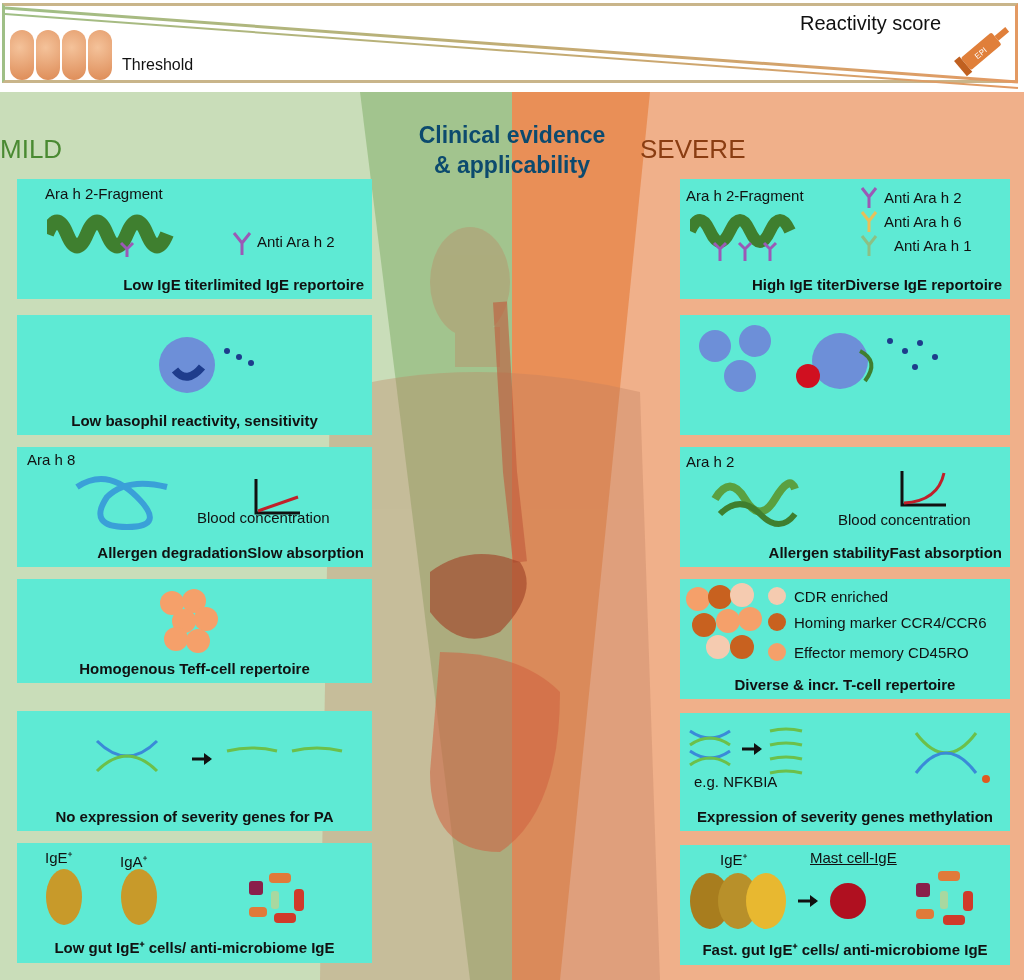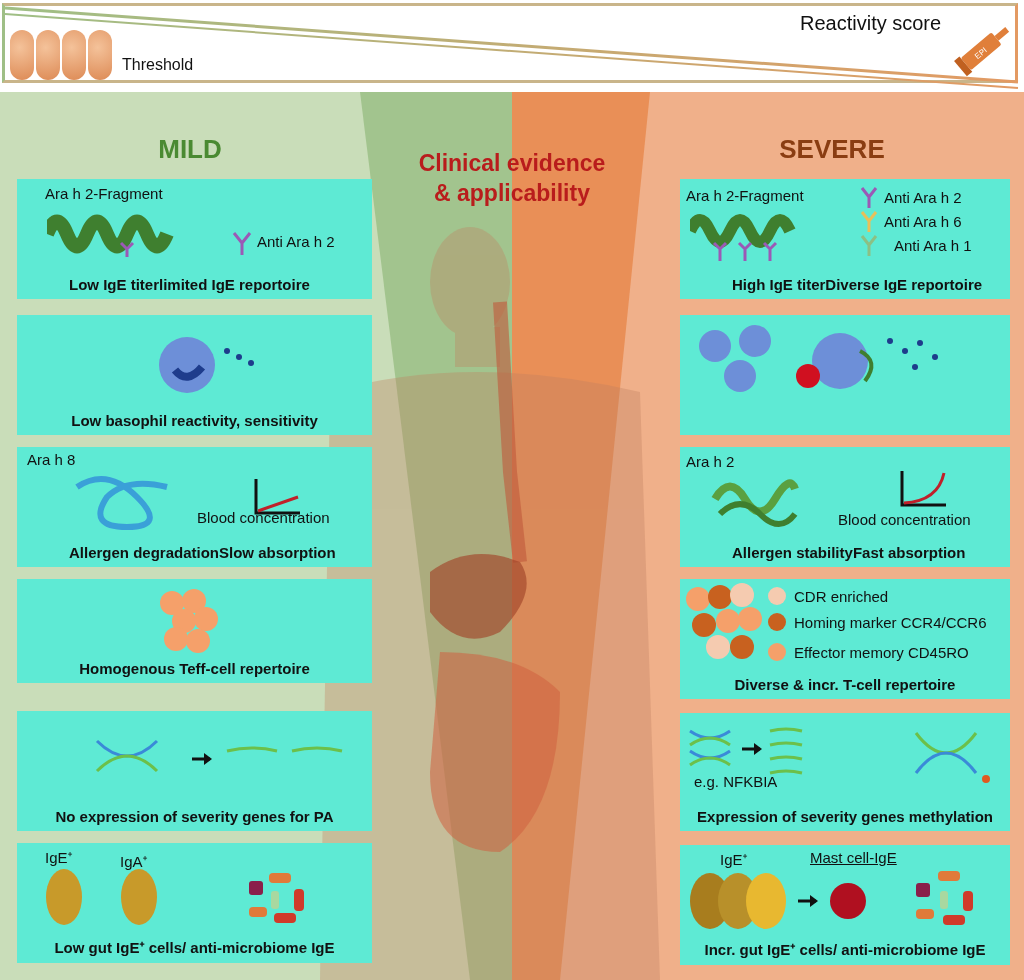--- a/index.html
+++ b/index.html
@@ -7,30 +7,30 @@
   .topbar{position:absolute;left:0;top:0;width:1024px;height:90px;background:#fff;}
   .topbar .border{position:absolute;left:2px;top:3px;width:1016px;height:80px;border:3px solid #c9b58a;border-left-color:#9fbf86;border-right-color:#e39a63;box-sizing:border-box;}
   .threshold-label{position:absolute;left:122px;top:56px;font-size:16px;color:#111;}
   .reactivity-label{position:absolute;left:800px;top:12px;font-size:20px;color:#111;}
   .peanuts{position:absolute;left:10px;top:30px;display:flex;gap:2px;}
   .peanut{width:24px;height:50px;border-radius:12px;background:radial-gradient(circle at 40% 35%,#f4c29a,#dd8a55);}
   .syringe{position:absolute;left:950px;top:18px;}
   .main{position:absolute;left:0;top:92px;width:1024px;height:888px;background:#c9ddb9;overflow:hidden;}
   .main .right-bg{position:absolute;left:512px;top:0;width:512px;height:888px;background:#f0b08a;}
   .center-svg{position:absolute;left:0;top:0;}
-  .heading{position:absolute;font-weight:bold;font-size:26px;text-align:center;}
+  .heading{position:absolute;font-weight:normal;font-size:26px;}
   .mild-h{left:0;width:380px;top:42px;color:#4a8a32;}
   .severe-h{left:640px;width:384px;top:42px;color:#8a3d12;}
-  .center-h{position:absolute;left:370px;width:284px;top:28px;text-align:center;font-weight:bold;font-size:23px;color:#b91c1c;line-height:30px;margin-top:28px;}
+  .center-h{position:absolute;left:370px;width:284px;top:28px;text-align:center;font-weight:bold;font-size:23px;color:#0c4a6e;line-height:30px;}
   .panel{position:absolute;background:#5eead4;box-sizing:border-box;}
   .panel .cap{position:absolute;left:0;right:0;bottom:6px;text-align:center;font-weight:bold;font-size:15px;color:#111;}
   .panel .lbl{position:absolute;font-size:15px;color:#111;}
   .L{left:17px;width:355px;}
   .R{left:680px;width:330px;}
-  .cap.split{display:flex;justify-content:flex-start;padding:0 8px;margin-left:44px;}
+  .cap.split{display:flex;justify-content:flex-end;padding:0 8px;margin-left:44px;}
 </style>
 </head>
 <body>
 
 <div class="topbar">
   <div class="border"></div>
   <svg style="position:absolute;left:0;top:0" width="1024" height="90">
     <defs>
         <linearGradient id="dg" x1="0" x2="1">
           <stop offset="0" stop-color="#9fbf86"></stop>
@@ -284,15 +284,15 @@
         <path d="M110,32 L128,32" stroke="#111" stroke-width="3"></path>
         <path d="M122,26 L130,32 L122,38" fill="#111"></path>
         <circle cx="160" cy="32" r="18" fill="#b01020"></circle>
         <rect x="250" y="2" width="22" height="10" rx="4" fill="#e07a3a"></rect>
         <rect x="275" y="22" width="10" height="20" rx="4" fill="#d03a2a"></rect>
         <rect x="255" y="46" width="22" height="10" rx="4" fill="#d03a2a"></rect>
         <rect x="228" y="40" width="18" height="10" rx="4" fill="#e07a3a"></rect>
         <rect x="228" y="14" width="14" height="14" rx="3" fill="#8a1f4a"></rect>
         <rect x="252" y="22" width="8" height="18" rx="3" fill="#a8d8a0"></rect>
       </svg>
-    <div class="cap">Incr. gut IgE⁺ cells/ anti-microbiome IgE</div>
+    <div class="cap">Fast. gut IgE⁺ cells/ anti-microbiome IgE</div>
   </div>
 </div>
 
 </body></html>

